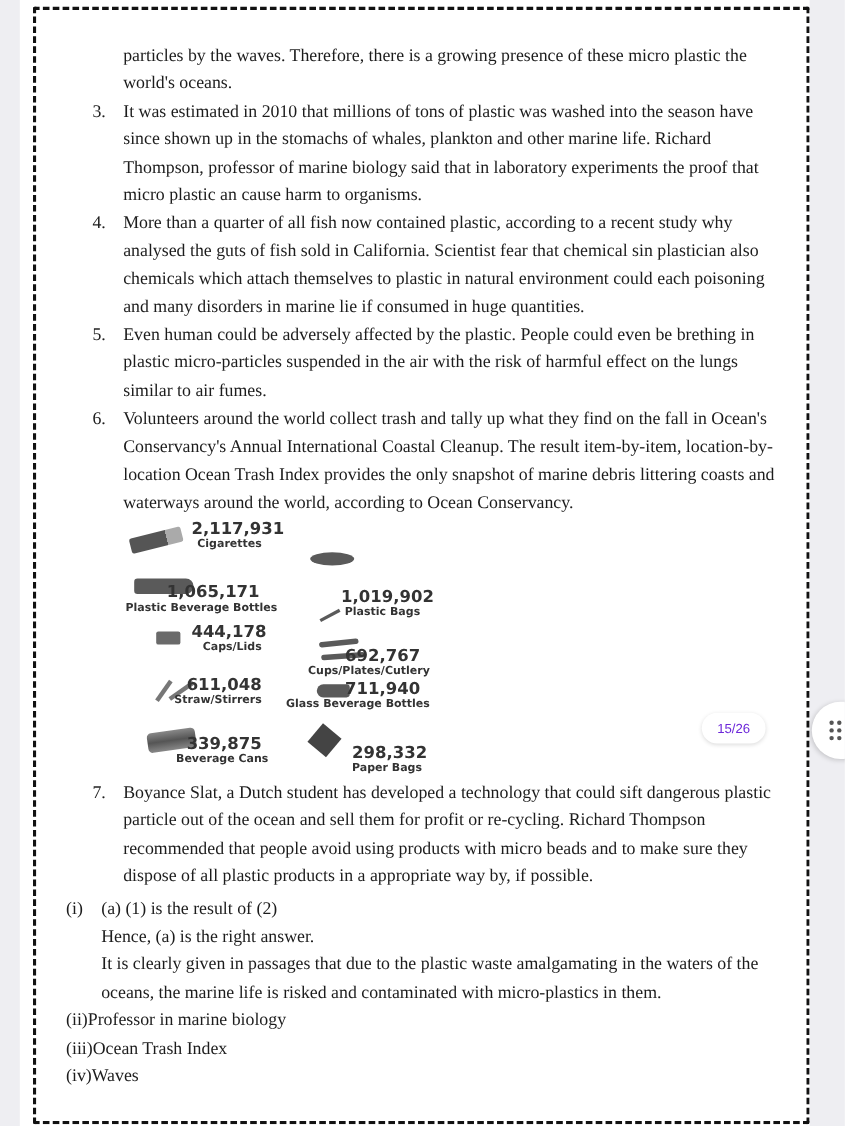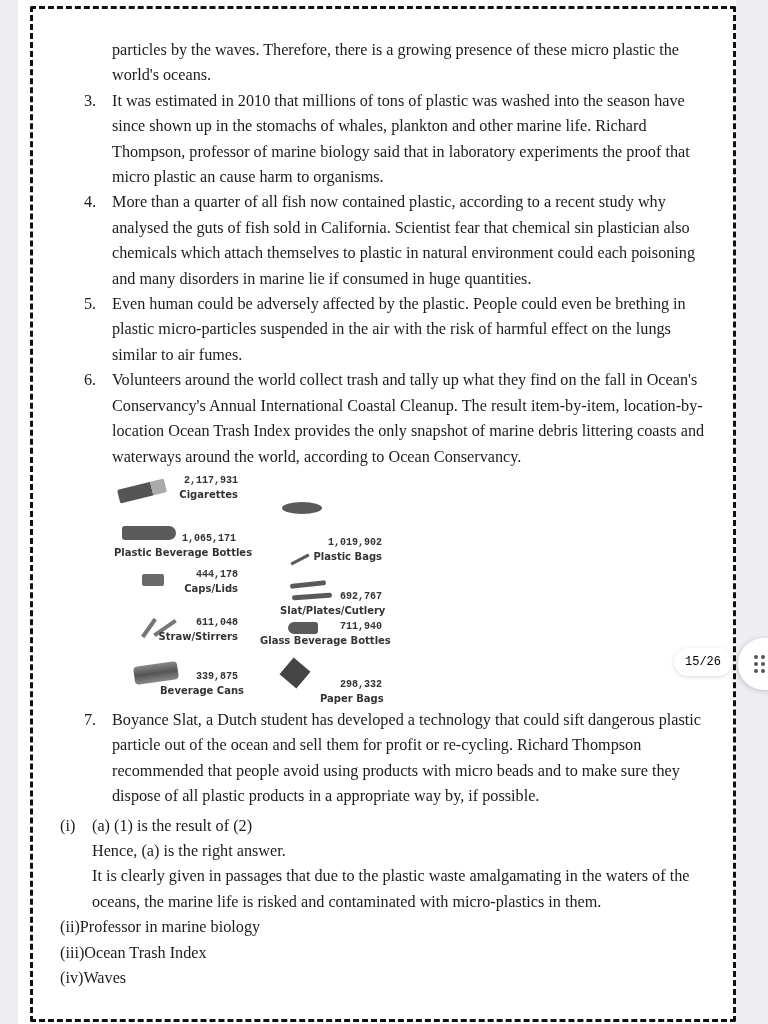--- a/index.html
+++ b/index.html
@@ -30,32 +30,32 @@
   .para-cont { padding-left: 28px; }
   .item { display: flex; }
   .item .num { width: 28px; flex: 0 0 28px; }
   .item .txt { flex: 1; }
   .infographic {
     position: relative; height: 234px; margin-top: 4px;
     font-family: "DejaVu Sans", "Liberation Sans", sans-serif;
     font-weight: bold; color: #333;
   }
   .ig { position: absolute; text-align: right; }
-  .ig .val { font-size: 10px; line-height: 13px; display: block; font-family: Liberation Mono, monospace; }
+  .ig .val { font-size: 15px; line-height: 13px; display: block; }
   .ig .lbl { font-size: 10px; line-height: 15px; display: block; white-space: nowrap; }
   .shape { position: absolute; background: #5a5a5a; }
   .answers { margin-top: 4px; }
   .ans { display: flex; margin-left: -24px; }
   .ans .roman { flex: 0 0 auto; }
   .ans-body { padding-left: 4px; }
   .page-badge {
-    position: absolute; left: 674px; top: 648px; width: 58px; height: 28px;
+    position: absolute; left: 638px; top: 648px; width: 58px; height: 28px;
     background: #ffffff; border-radius: 14px;
     box-shadow: 0 1px 4px rgba(0,0,0,0.15);
-    font-family: Liberation Mono, monospace; font-size: 12px; color: #000000;
+    font-family: Liberation Sans, sans-serif; font-size: 12px; color: #6d28d9;
     display: flex; align-items: center; justify-content: center;
   }
   .menu-btn {
     position: absolute; left: 738px; top: 638px; width: 46px; height: 52px;
     background: #ffffff; border-radius: 26px 0 0 26px;
     box-shadow: -1px 1px 5px rgba(0,0,0,0.18);
     display: flex; align-items: center; padding-left: 16px; box-sizing: border-box;
   }
   .dots { display: grid; grid-template-columns: 4px 4px; gap: 3px; }
   .dots span { width: 4px; height: 4px; background: #555; border-radius: 50%; display: block; }
@@ -111,21 +111,21 @@
     <div class="shape" style="left:58px;top:100px;width:22px;height:12px;border-radius:2px;background:#6a6a6a;"></div>
     <div class="ig" style="left:90px;top:94px;width:64px;">
       <span class="val">444,178</span>
       <span class="lbl">Caps/Lids</span>
     </div>
 
     <div class="shape" style="left:206px;top:108px;width:36px;height:5px;border-radius:3px;transform:rotate(-6deg);"></div>
     <div class="shape" style="left:208px;top:120px;width:40px;height:5px;border-radius:3px;transform:rotate(-4deg);"></div>
     <div class="ig" style="left:196px;top:116px;width:102px;">
       <span class="val">692,767</span>
-      <span class="lbl">Slat/Plates/Cutlery</span>
+      <span class="lbl">Cups/Plates/Cutlery</span>
     </div>
 
     <div class="shape" style="left:54px;top:152px;width:22px;height:4px;transform:rotate(-55deg);background:#777;"></div>
     <div class="shape" style="left:68px;top:152px;width:26px;height:4px;transform:rotate(-35deg);background:#777;"></div>
     <div class="ig" style="left:70px;top:142px;width:84px;">
       <span class="val">611,048</span>
       <span class="lbl">Straw/Stirrers</span>
     </div>
 
     <div class="shape" style="left:204px;top:148px;width:30px;height:12px;border-radius:6px 3px 3px 6px;"></div>

